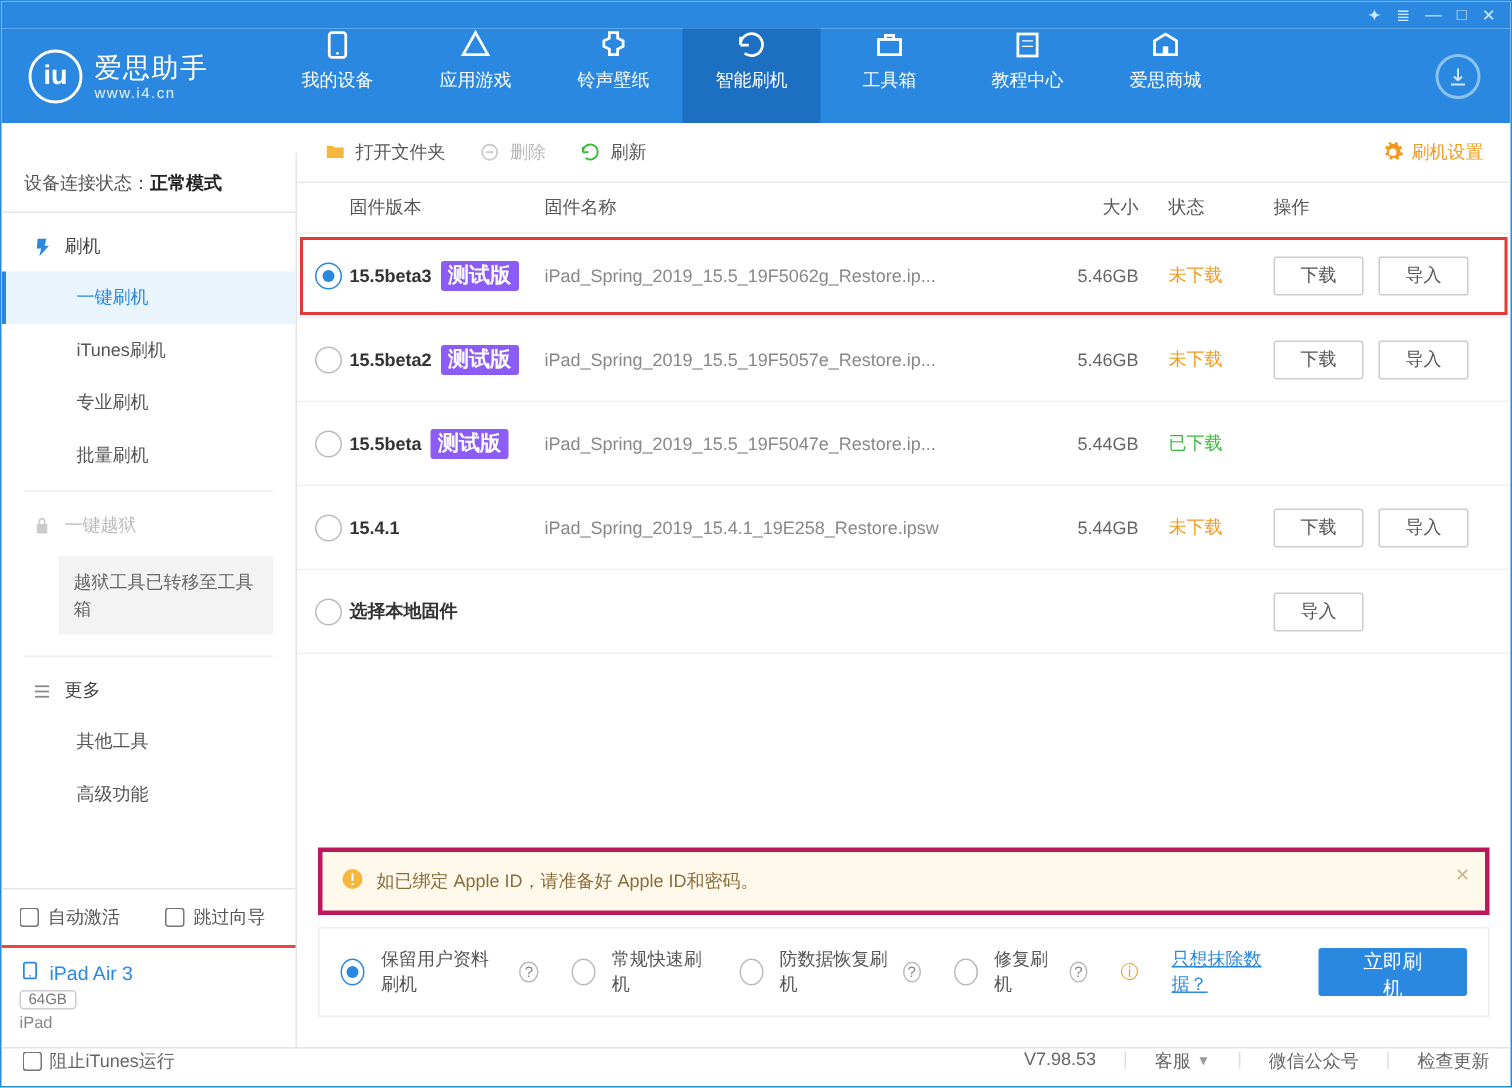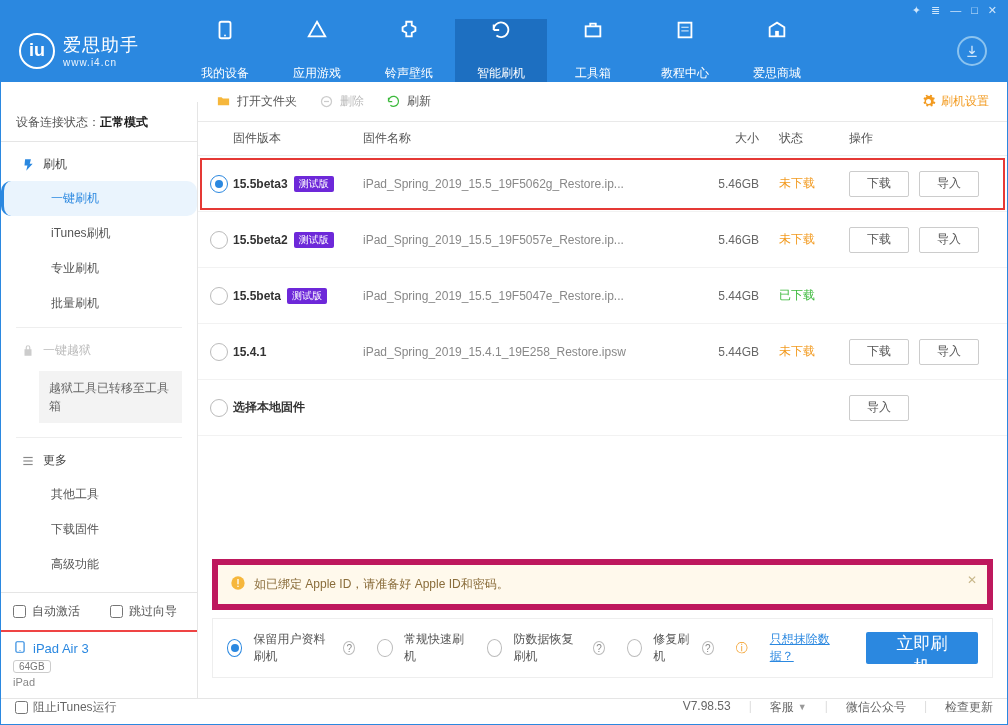--- a/index.html
+++ b/index.html
@@ -9,34 +9,34 @@
   .titleicons { height: 18px; background:#2b88e0; display:flex; justify-content:flex-end; align-items:center; gap:10px; padding-right:10px; color:#cfe6fb;}
   .titleicons span { cursor:pointer; font-size:11px; }
 
   
   .header { height: 63px; background:#2b88e0; display:flex; align-items:center; padding:0 20px 0 18px; color:#fff; }
   .logo-box { display:flex; align-items:center; gap:8px; margin-right:40px;}
   .logo-circle { width:36px; height:36px; border:2px solid #fff; border-radius:50%; display:flex; align-items:center;justify-content:center; font-weight:bold; font-size:18px;}
   .logo-txt .big { font-size:18px; font-weight:500; letter-spacing:1px;}
   .logo-txt .small { font-size:10px; opacity:.9; letter-spacing:1px;}
   .tabs { display:flex; align-items:stretch; height:100%; flex:1;}
-  .tab { width:92px; display:flex; flex-direction:column; align-items:center; justify-content:space-between; gap:4px; cursor:pointer; position:relative;}
+  .tab { width:92px; display:flex; flex-direction:column; align-items:center; justify-content:flex-start; gap:4px; cursor:pointer; position:relative;}
   .tab svg { width:22px; height:22px; fill:#fff;}
   .tab.active { background:#1d6fc1;}
   .dl-circle { width:30px; height:30px; border:2px solid #8bc3ef; border-radius:50%; display:flex;align-items:center;justify-content:center; margin-left:auto; cursor:pointer;}
 
   
   .main { display:flex; height: calc(100% - 18px - 63px - 26px); }
   .sidebar { width:197px; border-right:1px solid #e5e5e5; display:flex; flex-direction:column;margin-top:20px; }
   .conn-status { height:40px; line-height:40px; padding:0 15px; font-size:12px; border-bottom:1px solid #e5e5e5; color:#555;}
   .conn-status b { color:#222;}
   .sb-group { padding-top:6px;}
   .sb-title { display:flex; align-items:center; gap:8px; padding:8px 15px 8px 20px; color:#444;}
   .sb-title .ico { width:14px; height:14px; display:inline-flex;align-items:center;justify-content:center;}
-  .sb-item { padding:9px 15px 9px 50px; cursor:pointer; color:#555;border-radius:10px;}
+  .sb-item { padding:9px 15px 9px 50px; cursor:pointer; color:#555;}
   .sb-item.active { background:#eaf4fd; color:#2b88e0; border-left:3px solid #2b88e0; padding-left:47px;}
   .sb-sep { height:1px; background:#eee; margin:6px 15px;}
   .sb-note { margin:4px 15px 8px 38px; background:#f3f3f3; padding:8px 10px; color:#666; line-height:1.5;}
   .sb-bottom { margin-top:auto; border-top:1px solid #e5e5e5;}
   .chkline { display:flex; align-items:center; gap:6px; padding:10px 12px; color:#555;}
   .chkline input { accent-color:#2b88e0;}
   .device-box { padding:8px 12px 10px; border-top:2px solid #ef4444;}
   .device-name { color:#2b88e0; font-size:13px; display:flex; align-items:center; gap:6px;}
   .storage-badge{ display:inline-block; border:1px solid #ccc; border-radius:3px; padding:0 5px; font-size:10px; color:#777; margin-top:3px;}
   .device-type { color:#888; font-size:11px; margin-top:3px;}
@@ -58,37 +58,37 @@
   .col-status { width:70px; padding-left:20px;}
   .col-act { width:160px; padding-left:20px;}
 
   .rows { flex:1; overflow:auto;}
   .row { height:56px; display:flex; align-items:center; padding:0 18px 0 12px; border-bottom:1px solid #f2f2f2; position:relative;}
   .row.highlight { outline:2px solid #e53935; outline-offset:-4px;}
   .radio { width:18px; height:18px; border:1px solid #bbb; border-radius:50%; margin-right:5px; display:inline-flex;align-items:center;justify-content:center; cursor:pointer;}
   .radio.checked { border-color:#2b88e0;}
   .radio.checked::after { content:""; width:8px; height:8px; background:#2b88e0; border-radius:50%;}
   .ver-cell { width:130px; display:flex; align-items:center; gap:6px;}
-  .beta-tag { background:#6d28d9; color:#fff; font-size:10px; padding:1px 5px; border-radius:2px;}
+  .beta-tag { background:#8b5cf6; color:#fff; font-size:14px; padding:1px 5px; border-radius:2px;font-weight:bold;}
   .name-cell { flex:1; color:#888;}
   .size-cell { width:80px; text-align:right; color:#666;}
   .status-cell { width:70px; padding-left:20px;}
   .st-not { color:#f29a1f;}
   .st-done { color:#3cb93c;}
   .act-cell { width:160px; padding-left:20px; display:flex; gap:10px;}
   .btn { min-width:60px; height:26px; border:1px solid #ccc; background:#fff; border-radius:2px; cursor:pointer; font-size:12px; color:#555;}
 
   
-  .notice { background:#fff9ec; border:6px solid #be185d; margin:6px 14px 0; padding:10px 12px; display:flex; align-items:center; gap:8px; color:#8a6d3b; position:relative;}
+  .notice { background:#fff9ec; border:3px solid #be185d; margin:6px 14px 0; padding:10px 12px; display:flex; align-items:center; gap:8px; color:#8a6d3b; position:relative;}
   .notice .close { position:absolute; right:10px; top:8px; cursor:pointer; color:#c8b78a;}
   .actionbar { margin:8px 14px 20px; padding:12px 14px; border:1px solid #eee; display:flex; align-items:center; gap:22px;}
   .rb { display:flex; align-items:center; gap:6px; cursor:pointer; color:#555;}
   .qmark { width:14px;height:14px;border:1px solid #bbb;border-radius:50%;font-size:10px;color:#888;display:inline-flex;align-items:center;justify-content:center; margin-left:3px;}
   .link { color:#2b88e0; text-decoration:underline; cursor:pointer;}
-  .primary { margin-left:auto; background:#2b88e0; color:#fff; border:none; height:32px; padding:0 26px; border-radius:2px; cursor:pointer; font-size:17px;}
+  .primary { margin-left:auto; background:#2b88e0; color:#fff; border:none; height:32px; padding:0 26px; border-radius:2px; cursor:pointer; font-size:13px;}
 
   
   .footer { height:26px; border-top:1px solid #e5e5e5; display:flex; align-items:flex-start; padding:0 14px; color:#666; font-size:12px;}
   .footer .chk { display:flex; align-items:center; gap:5px; }
   .footer .right { margin-left:auto; display:flex; gap:18px;}
   .footer .right span { cursor:pointer;}
   .vline { color:#ddd;}
   .chev { font-size:9px; color:#999; margin-left:4px; display:inline-block; transform:translateY(-1px);}
 </style>
 </head>
@@ -206,21 +206,20 @@
         <svg viewBox="0 0 24 24" width="14" height="14" fill="#888">
             <rect x="4" y="5" width="16" height="2"></rect>
             <rect x="4" y="11" width="16" height="2"></rect>
             <rect x="4" y="17" width="16" height="2"></rect>
           </svg>
       </span>
       <span>更多</span>
     </div>
     <div id="more-items">
         <div class="sb-item">其他工具</div>
-        <div class="sb-item">下载固件</div>
         <div class="sb-item">高级功能</div>
       </div>
 
     <div class="sb-bottom">
       <div class="chkline">
         <input type="checkbox" style="">
         <span>自动激活</span>
         <span style="width:18px"></span>
         <input type="checkbox" style="">
         <span>跳过向导</span>

